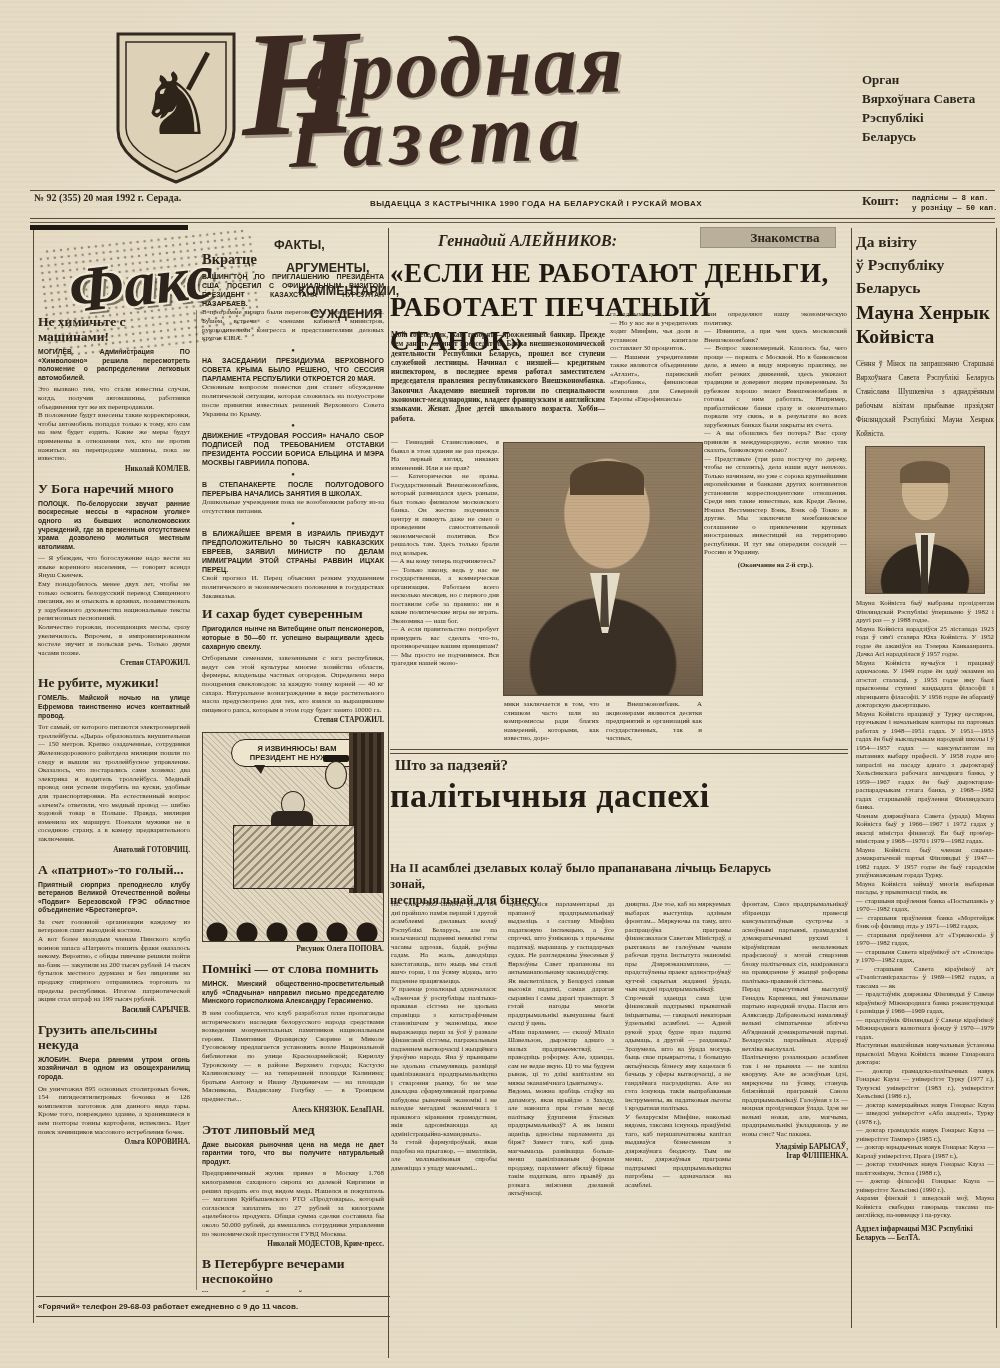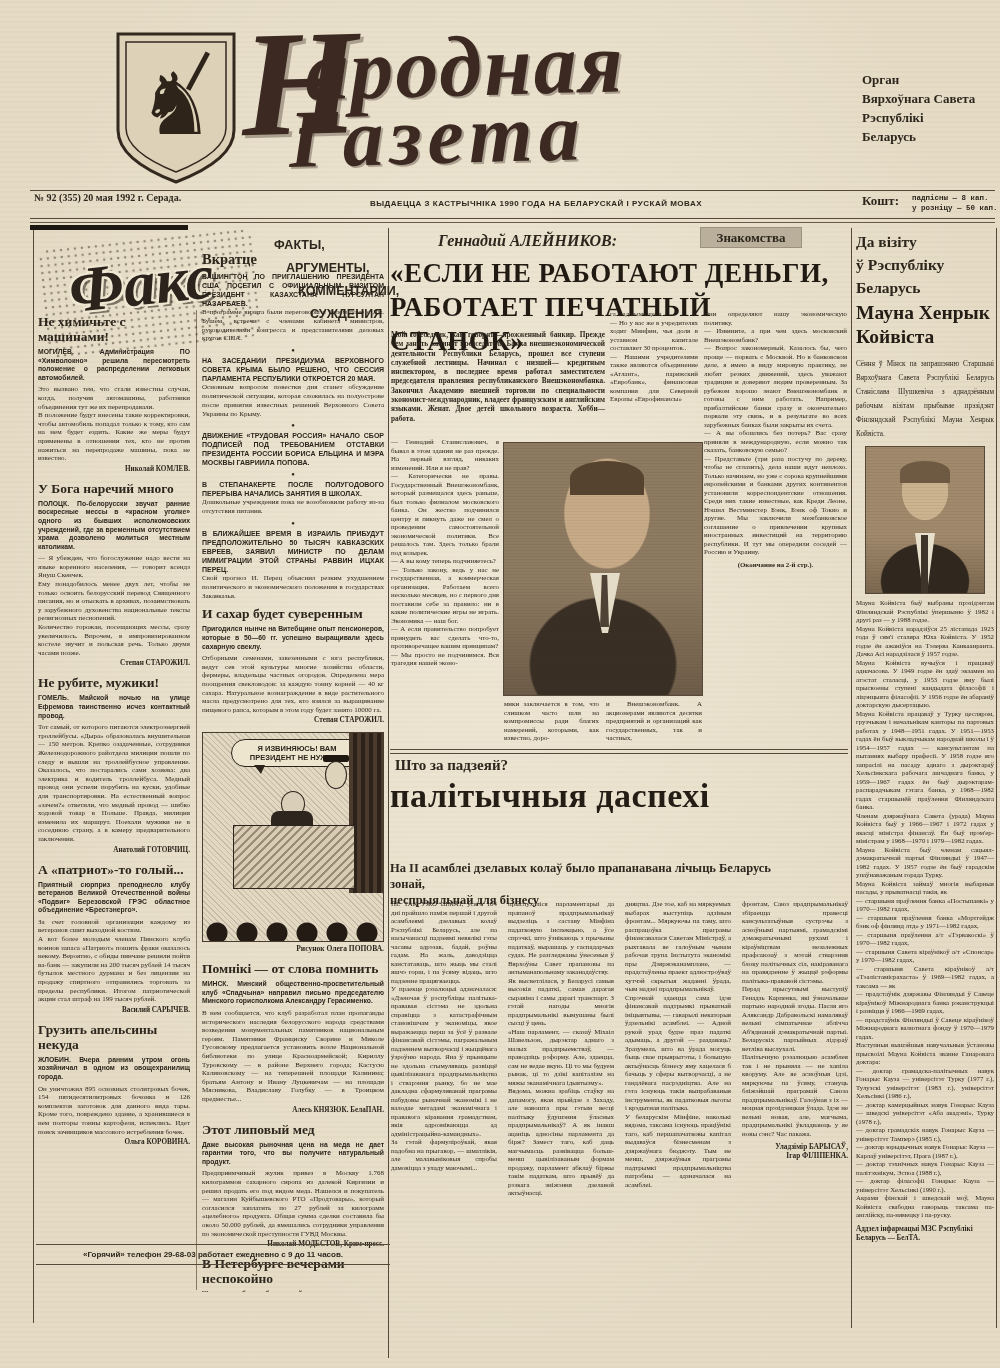--- a/index.html
+++ b/index.html
@@ -74,27 +74,27 @@
   .speaker-head{position:absolute;left:78px;top:58px;width:22px;height:24px;border-radius:50%;background:#d9cfb8;border:1px solid #2c241c;}
   .speaker-body{position:absolute;left:68px;top:78px;width:42px;height:18px;border-radius:8px 8px 0 0;background:#2e261e;}
   .curtain{position:absolute;right:0;top:0;width:34px;height:160px;
     background:repeating-linear-gradient(90deg,#4a3b2c 0 4px,#2c221a 4px 8px);}
   .visitor-head{position:absolute;right:36px;top:28px;width:20px;height:26px;border-radius:50%;background:#ddd2ba;border:1px solid #2c241c;}
   .hat{position:absolute;right:34px;top:22px;width:26px;height:7px;background:#1f1810;border-radius:2px;}
   .aud{position:absolute;bottom:0;left:0;width:100%;height:38px;
     background:radial-gradient(circle 11px at 14px 30px,#241c14 10px,rgba(0,0,0,0) 11px);
     background-size:30px 38px;background-repeat:repeat-x;}
   .cart-cap{font-size:7.5px;font-weight:bold;text-align:right;margin:2px 0 8px;}
-  .hotline{left:36px;top:1244px;width:350px;border-top:1px solid #57493a;border-bottom:1px solid #57493a;
-    font-family:"Liberation Sans",sans-serif;font-weight:bold;font-size:8px;padding:5px 2px;text-align:center;}
+  .hotline{left:36px;top:1296px;width:350px;border-top:1px solid #57493a;border-bottom:1px solid #57493a;
+    font-family:"Liberation Sans",sans-serif;font-weight:bold;font-size:8px;padding:5px 2px;}
 
   
   .kicker{left:398px;top:232px;font-size:16px;font-weight:bold;font-style:italic;margin-left:40px;}
   .badge{left:700px;top:227px;width:102px;height:21px;background:#b9af9b;text-align:center;
-    font-size:13px;font-weight:bold;line-height:21px;box-shadow:0 0 0 1px rgba(90,75,55,.3) inset;}
+    font-size:13px;font-weight:bold;line-height:21px;box-shadow:0 0 0 1px rgba(90,75,55,.3) inset;padding-left:34px;}
   .headline{left:390px;top:256px;width:458px;font-size:27px;font-weight:bold;line-height:34px;letter-spacing:.5px;color:#201a13;}
   .ilead{left:391px;top:330px;width:214px;font-weight:bold;font-size:7.3px;line-height:9.3px;text-align:justify;}
   .icol{font-size:6.9px;line-height:8.5px;text-align:justify;overflow:hidden;}
   .icol1{left:391px;top:438px;width:108px;height:300px;}
   .icolm{left:610px;top:310px;width:88px;height:122px;}
   .icolr{left:704px;top:310px;width:143px;height:436px;}
   .iend{font-weight:bold;text-align:center;margin-top:4px;}
   .photo-banker{left:504px;top:443px;width:198px;height:252px;background:
       repeating-linear-gradient(0deg, rgba(50,35,20,.06) 0 1px, rgba(0,0,0,0) 1px 3px),
       radial-gradient(ellipse 70px 90px at 52% 28%, #c7ab88 60%, rgba(0,0,0,0) 62%),

